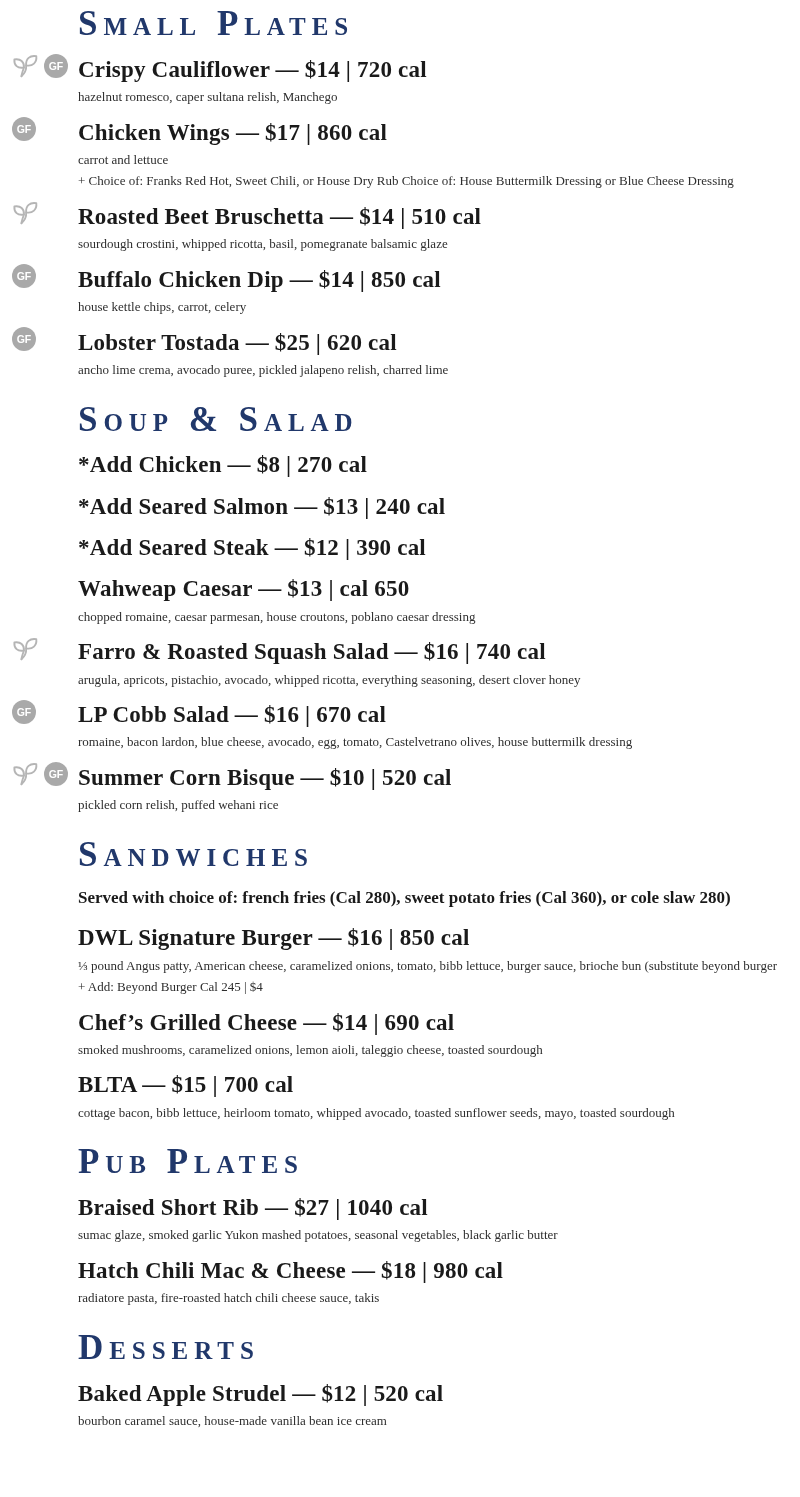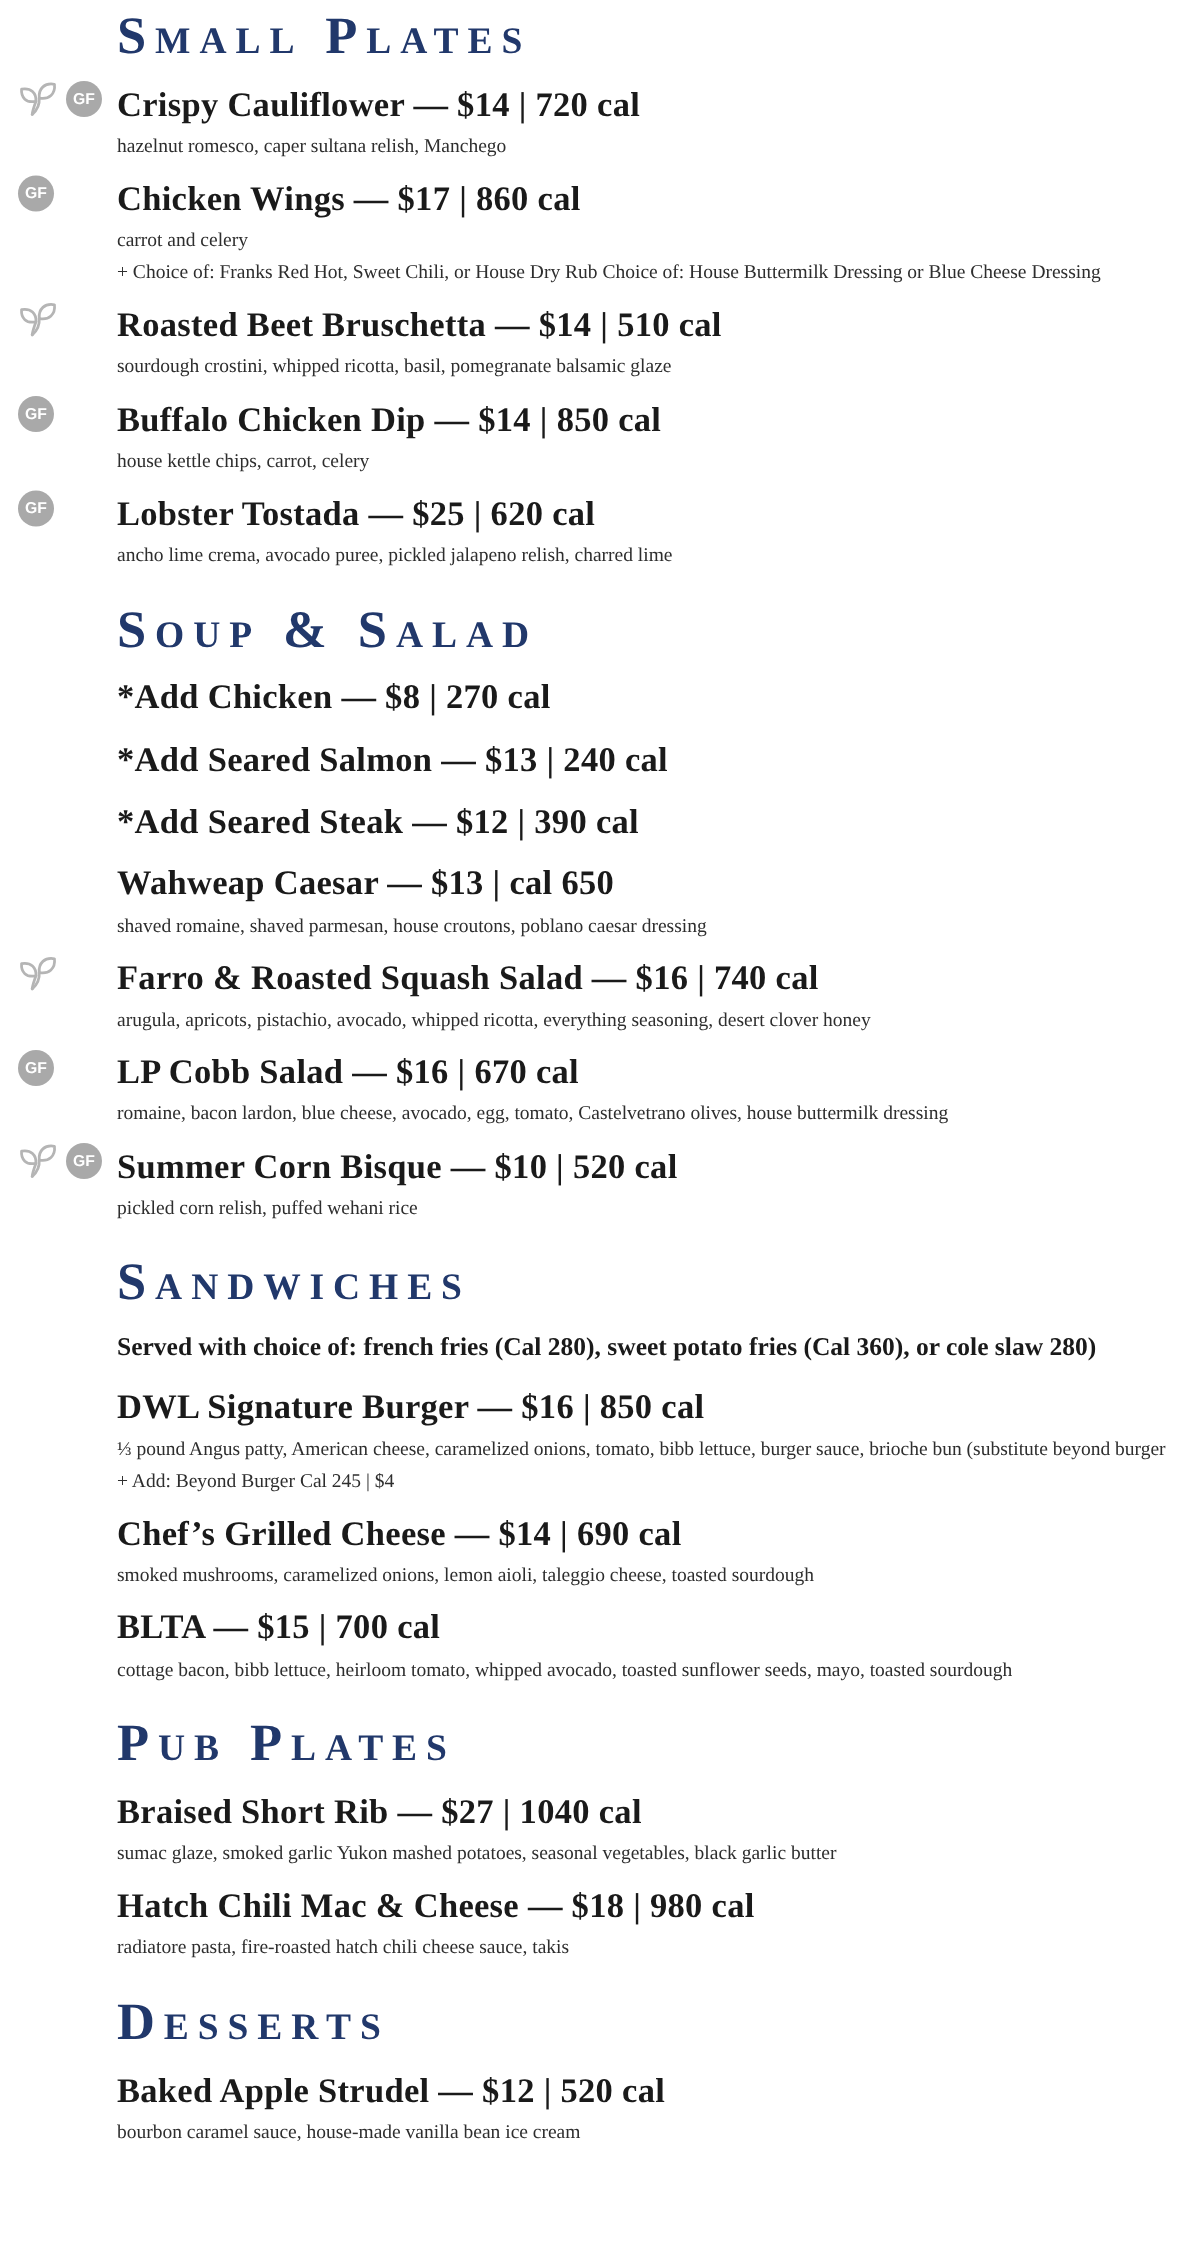--- a/index.html
+++ b/index.html
@@ -108,21 +108,21 @@
 <span class="gf-badge">GF</span>
         </span>
         <p class="title">Crispy Cauliflower — $14 | 720 cal</p>
         <p class="desc">hazelnut romesco, caper sultana relish, Manchego</p>
       </div>
       <div class="item">
         <span class="badges">
           <span class="gf-badge">GF</span>
         </span>
         <p class="title">Chicken Wings — $17 | 860 cal</p>
-        <p class="desc">carrot and celery</p>
+        <p class="desc">carrot and lettuce</p>
         <p class="desc">+ Choice of: Franks Red Hot, Sweet Chili, or House Dry Rub Choice of: House Buttermilk Dressing or Blue Cheese Dressing</p>
       </div>
       <div class="item">
         <span class="badges">
   <span class="leaf-wrap">
     <svg viewBox="0 0 24 22" width="27" height="24" fill="none" stroke="#b5b5b5" stroke-width="1.7" stroke-linecap="round" stroke-linejoin="round">
       <path d="M10.6 12.4 C 4.6 13.6 1.4 10.2 1.8 5.0 C 7.6 4.0 10.9 7.4 10.6 12.4 Z"></path>
       <path d="M12.6 10.4 C 12.1 4.4 16.0 1.0 21.9 2.0 C 22.6 7.9 18.6 11.5 12.6 10.4 Z"></path>
       <path d="M10.6 12.4 C 9.5 15.4 8.6 17.9 8.3 20.4"></path>
       <path d="M12.6 10.4 C 12.9 14.1 11.1 17.9 8.3 20.4"></path>
@@ -153,21 +153,21 @@
         <p class="title">*Add Chicken — $8 | 270 cal</p>
       </div>
       <div class="item">
         <p class="title">*Add Seared Salmon — $13 | 240 cal</p>
       </div>
       <div class="item">
         <p class="title">*Add Seared Steak — $12 | 390 cal</p>
       </div>
       <div class="item">
         <p class="title">Wahweap Caesar — $13 | cal 650</p>
-        <p class="desc">shaved romaine, shaved parmesan, house croutons, poblano caesar dressing</p>
+        <p class="desc">chopped romaine, caesar parmesan, house croutons, poblano caesar dressing</p>
       </div>
       <div class="item">
         <span class="badges">
   <span class="leaf-wrap">
     <svg viewBox="0 0 24 22" width="27" height="24" fill="none" stroke="#b5b5b5" stroke-width="1.7" stroke-linecap="round" stroke-linejoin="round">
       <path d="M10.6 12.4 C 4.6 13.6 1.4 10.2 1.8 5.0 C 7.6 4.0 10.9 7.4 10.6 12.4 Z"></path>
       <path d="M12.6 10.4 C 12.1 4.4 16.0 1.0 21.9 2.0 C 22.6 7.9 18.6 11.5 12.6 10.4 Z"></path>
       <path d="M10.6 12.4 C 9.5 15.4 8.6 17.9 8.3 20.4"></path>
       <path d="M12.6 10.4 C 12.9 14.1 11.1 17.9 8.3 20.4"></path>
     </svg>

